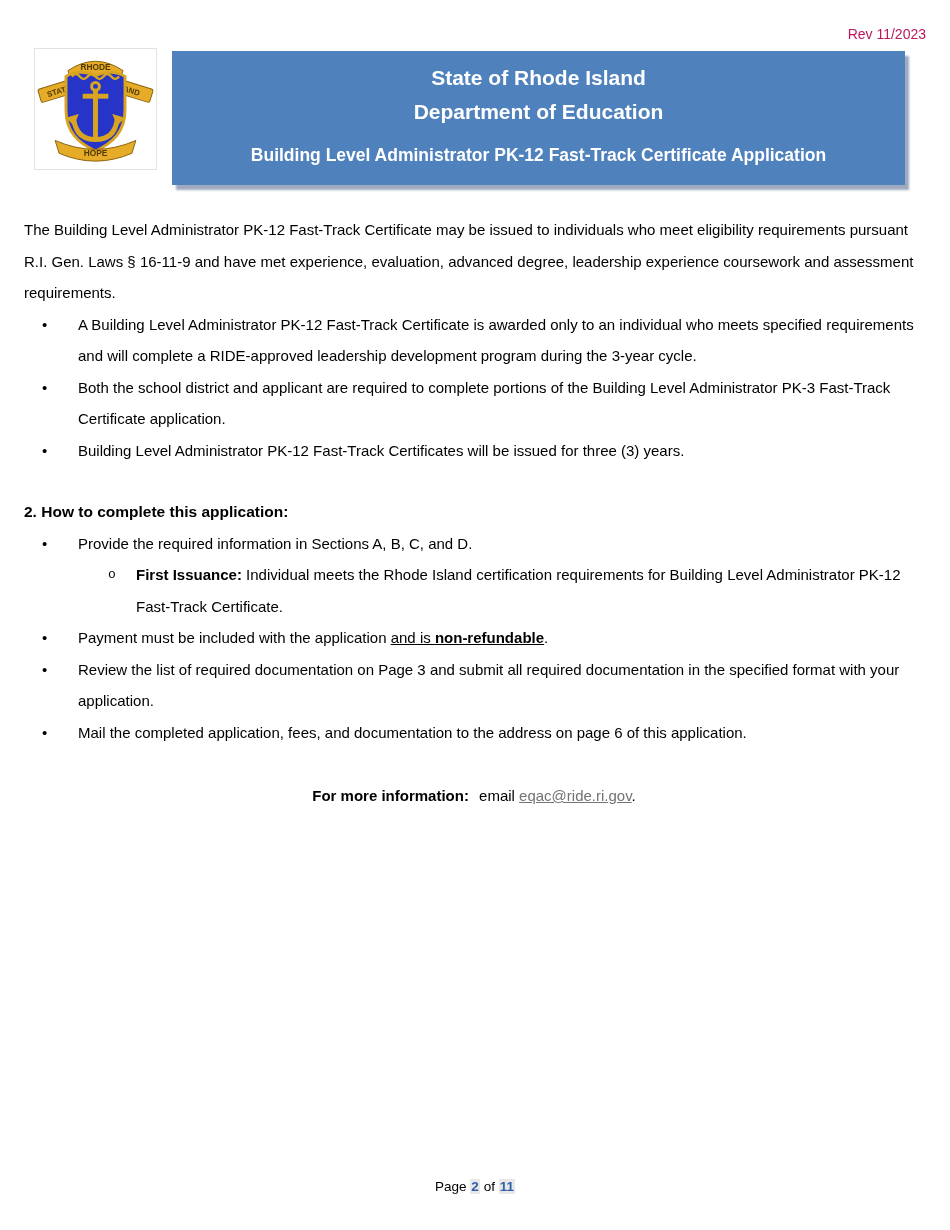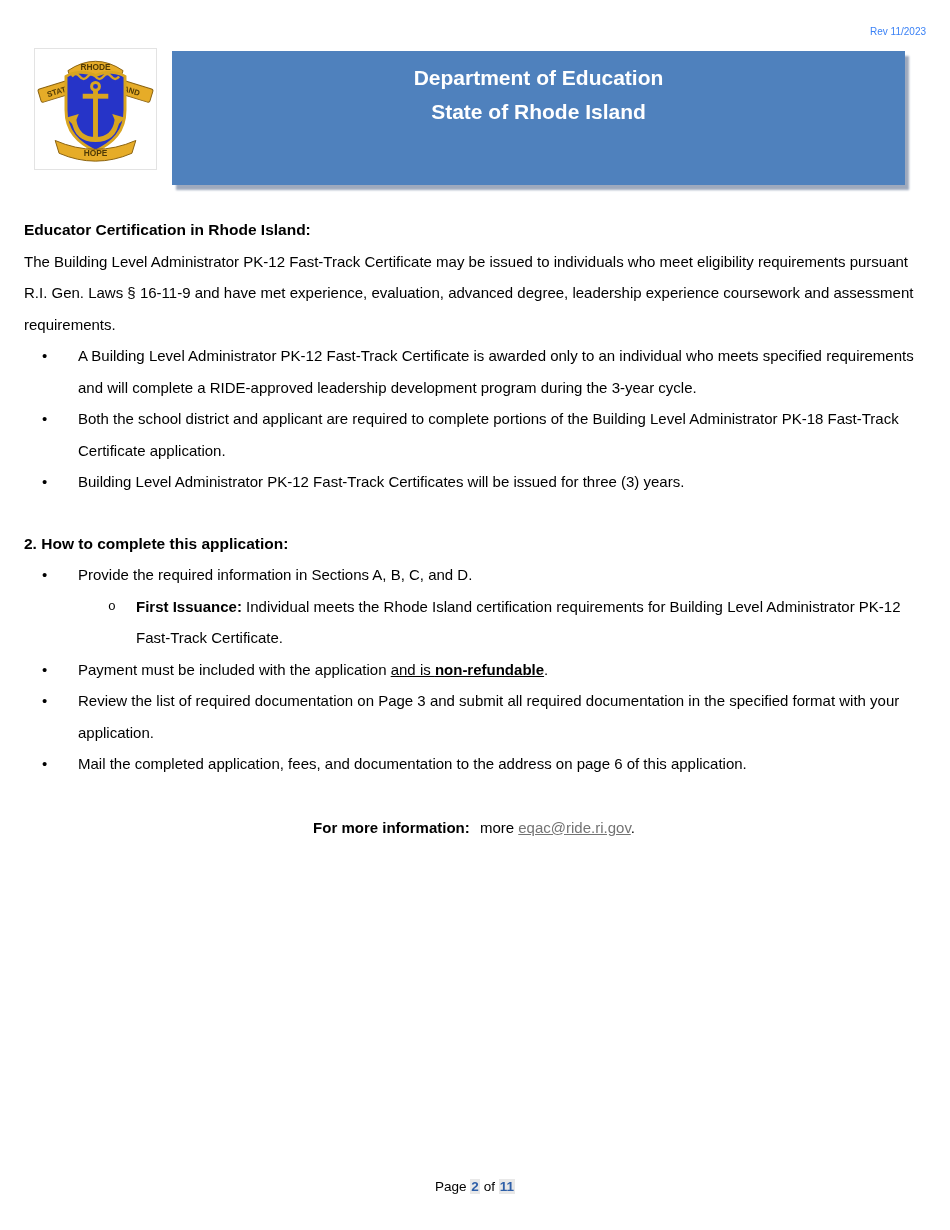--- a/index.html
+++ b/index.html
@@ -1,20 +1,20 @@
 <!DOCTYPE html>
 <html><head>
 <meta charset="utf-8">
 <style>
   html,body{margin:0;padding:0;}
   body{
     width:950px;height:1230px;background:#ffffff;position:relative;overflow:hidden;
     font-family:"Liberation Sans",sans-serif;color:#000;
   }
-  .rev{position:absolute;top:26px;right:24px;font-size:10px;color:#3b82f6;}
+  .rev{position:absolute;top:26px;right:24px;font-size:14px;color:#be185d;}
 
   
   .logo{
     position:absolute;left:34px;top:48px;width:123px;height:122px;
     border:1px solid #e3e3e3;background:#fff;box-sizing:border-box;
   }
   .logo svg{width:100%;height:100%;display:block;}
   .banner{
     position:absolute;left:172px;top:51px;width:733px;height:134px;
     background:#4f81bd;
@@ -87,37 +87,37 @@
       <polygon points="83,78 91,70 78,66" fill="#d9a520"></polygon>
 
       <g>
         <path d="M20,93 Q61,111 102,93 L98,106 Q61,122 24,106 Z" fill="#e6ac28" stroke="#8a6210" stroke-width="1"></path>
         <text x="61" y="109" text-anchor="middle" font-size="8.5" font-weight="bold" fill="#503a06">HOPE</text>
       </g>
     </svg>
   </div>
 
   <div class="banner">
+    <div class="banner-title">State of Rhode Island</div>
     <div class="banner-title">Department of Education</div>
-    <div class="banner-title">State of Rhode Island</div>
+    <div class="banner-subtitle">Building Level Administrator PK-12 Fast-Track Certificate Application</div>
   </div>
 
   <div class="content">
 
-    <div class="h">Educator Certification in Rhode Island:</div>
     <p class="para">The Building Level Administrator PK-12 Fast-Track Certificate may be issued to individuals who meet eligibility requirements pursuant R.I. Gen. Laws § 16-11-9 and have met experience, evaluation, advanced degree, leadership experience coursework and assessment requirements.</p>
 
 
     <div class="bullet b1">
       <span class="marker">•</span>
       <span class="btext">A Building Level Administrator PK-12 Fast-Track Certificate is awarded only to an individual who meets specified requirements and will complete a RIDE-approved leadership development program during the 3-year cycle.</span>
     </div>
     <div class="bullet b1">
       <span class="marker">•</span>
-      <span class="btext">Both the school district and applicant are required to complete portions of the Building Level Administrator PK-18 Fast-Track Certificate application.</span>
+      <span class="btext">Both the school district and applicant are required to complete portions of the Building Level Administrator PK-3 Fast-Track Certificate application.</span>
     </div>
     <div class="bullet b1">
       <span class="marker">•</span>
       <span class="btext">Building Level Administrator PK-12 Fast-Track Certificates will be issued for three (3) years.</span>
     </div>
 
     <div class="h sec2">2. How to complete this application:</div>
 
     <div class="bullet b1">
       <span class="marker">•</span>
@@ -138,21 +138,21 @@
       <span class="marker">•</span>
       <span class="btext">Review the list of required documentation on Page 3 and submit all required documentation in the specified format with your application.</span>
     </div>
     <div class="bullet b1">
       <span class="marker">•</span>
       <span class="btext">Mail the completed application, fees, and documentation to the address on page 6 of this application.</span>
     </div>
 
     <div class="contact">
       <span class="b">For more information:</span>
-      <span class="pre">more</span>
+      <span class="pre">email</span>
       <a class="email-link">eqac@ride.ri.gov</a><span>.</span>
     </div>
 
   </div>
 
   <div class="footer">
     <span>Page</span>
     <span class="pgnum">2</span>
     <span>of</span>
     <span class="pgnum">11</span>

